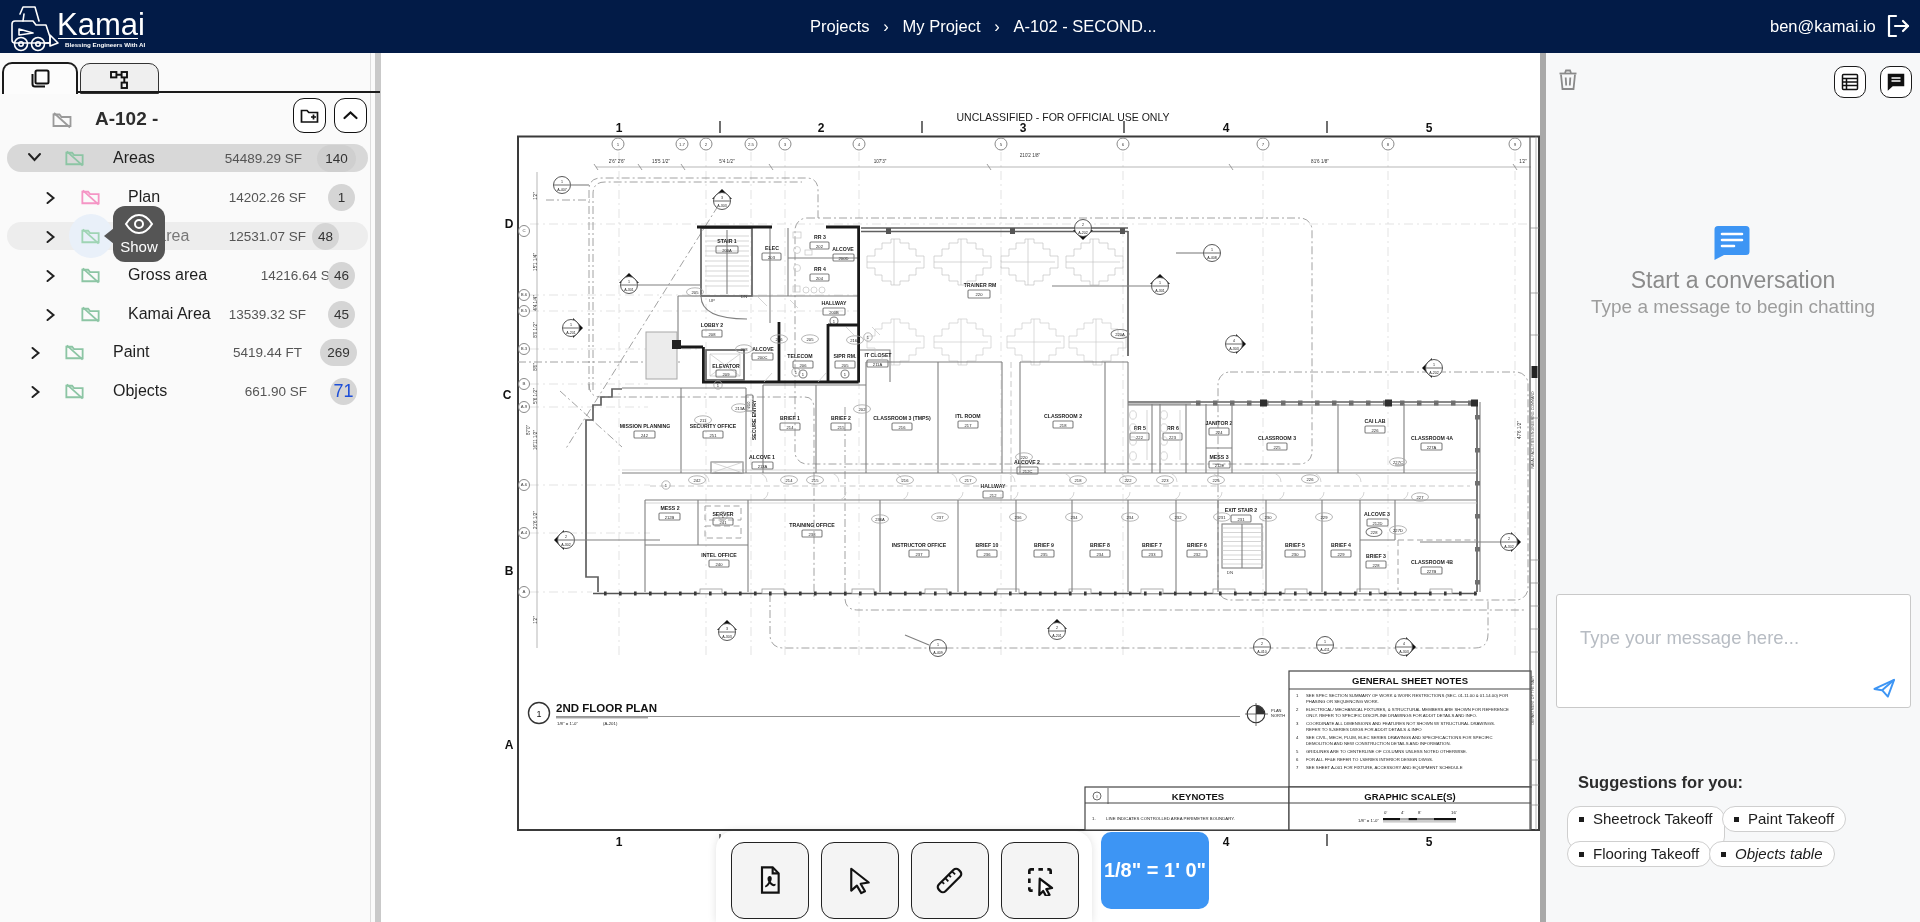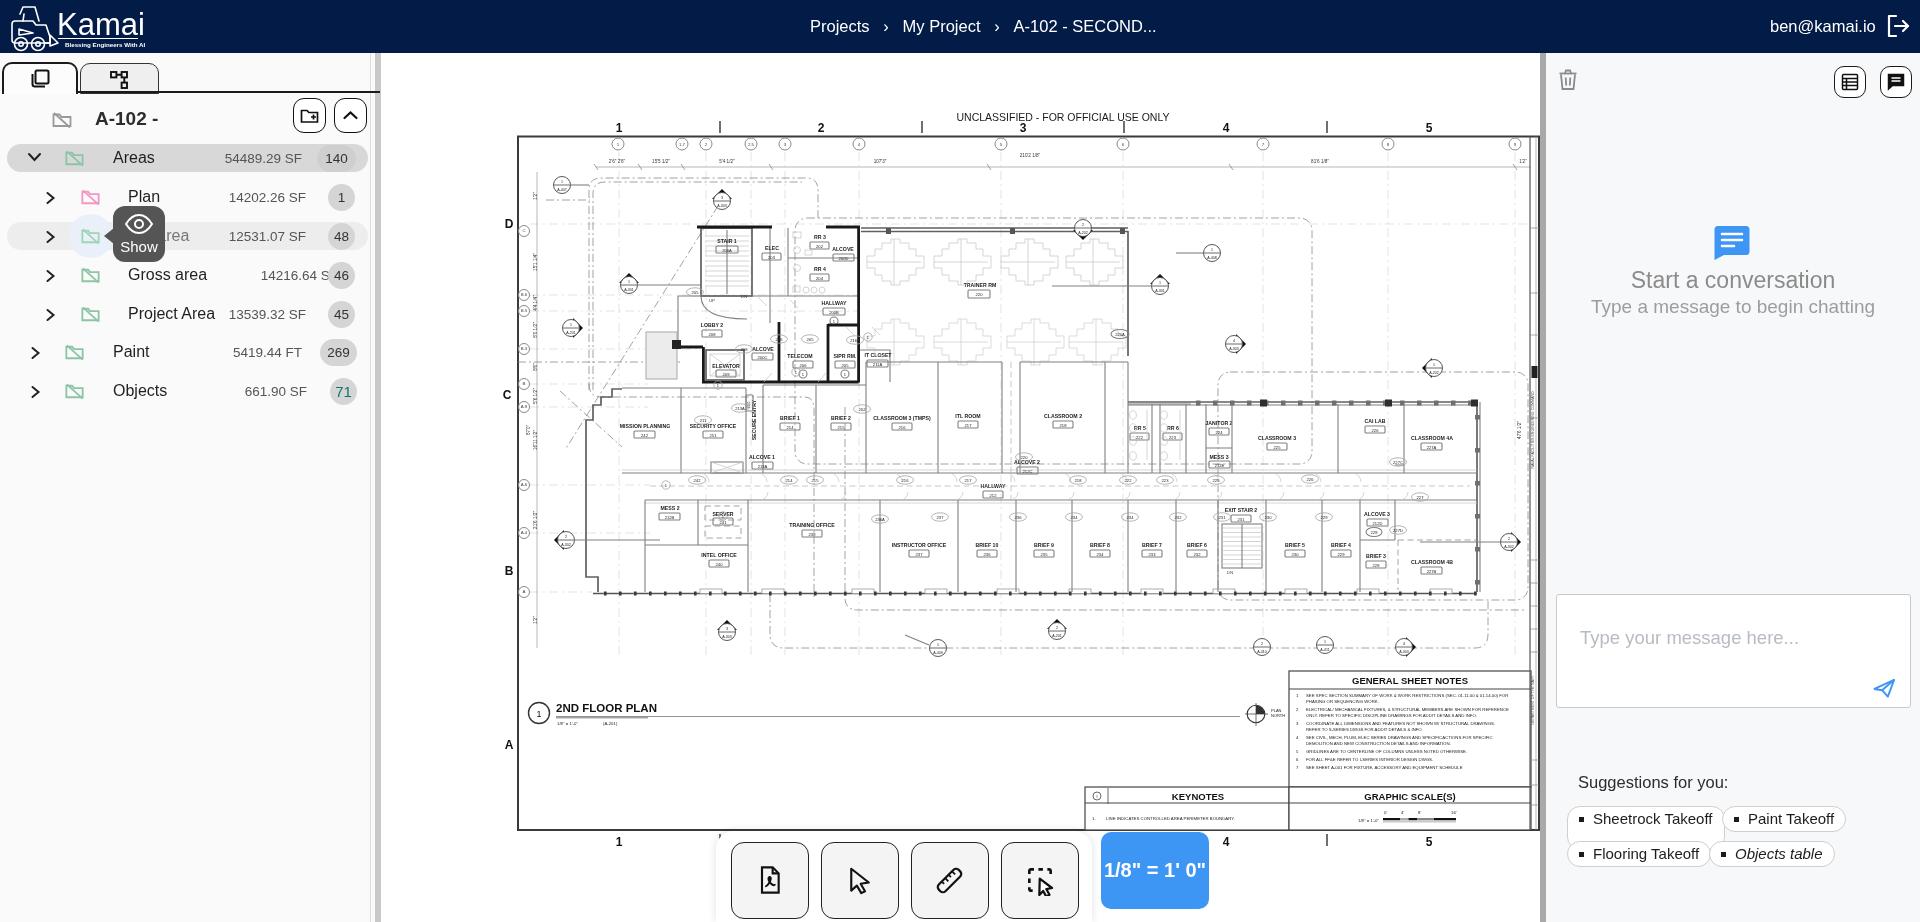--- a/index.html
+++ b/index.html
@@ -111,41 +111,41 @@
 <div class="abs" style="left:69px;top:214px;width:44px;height:44px;background:#e9f0f9;border-radius:50%;"></div>
 <svg class="abs" style="left:44px;top:230px;" width="13" height="14" viewBox="0 0 13 14" fill="none" stroke="#222" stroke-width="2" stroke-linecap="round">
     <path d="M3.5 2 l6 5 -6 5"></path>
   </svg>
 <svg class="abs" style="left:79px;top:225px;" width="23" height="23" viewBox="0 0 24 24" fill="none" stroke="#9fd4b4" stroke-width="1.9">
     <path d="M3.5 6 h6 l2 2.5 h9 v9.5 h-17 z"></path>
     <line x1="4" y1="4.5" x2="20.5" y2="19.5"></line>
   </svg>
 <div class="abs" style="left:128px;top:227px;font-size:16px;color:#777;">Net area</div>
 <div class="abs" style="left:184px;top:229px;width:122px;text-align:right;font-size:13.5px;color:#555;">12531.07 SF</div>
-<div class="abs" style="left:328px;top:223px;width:27px;height:27px;background:#d5d5d5;border-radius:50%;text-align:center;line-height:27px;font-size:13.5px;color:#333;">48</div>
+<div class="abs" style="left:312px;top:223px;width:27px;height:27px;background:#d5d5d5;border-radius:50%;text-align:center;line-height:27px;font-size:13.5px;color:#333;">48</div>
 
 <svg class="abs" style="left:44px;top:269px;" width="13" height="14" viewBox="0 0 13 14" fill="none" stroke="#222" stroke-width="2" stroke-linecap="round">
     <path d="M3.5 2 l6 5 -6 5"></path>
   </svg>
 <svg class="abs" style="left:79px;top:264px;" width="23" height="23" viewBox="0 0 24 24" fill="none" stroke="#8cc5a4" stroke-width="1.9">
     <path d="M3.5 6 h6 l2 2.5 h9 v9.5 h-17 z"></path>
     <line x1="4" y1="4.5" x2="20.5" y2="19.5"></line>
   </svg>
 <div class="abs" style="left:128px;top:266px;font-size:16px;color:#1f1f1f;">Gross area</div>
 <div class="abs" style="left:184px;top:268px;width:122px;text-align:right;font-size:13.5px;color:#555;margin-left:32px;">14216.64 SF</div>
 <div class="abs" style="left:328px;top:262px;width:27px;height:27px;background:#d5d5d5;border-radius:50%;text-align:center;line-height:27px;font-size:13.5px;color:#333;">46</div>
 
 <svg class="abs" style="left:44px;top:308px;" width="13" height="14" viewBox="0 0 13 14" fill="none" stroke="#222" stroke-width="2" stroke-linecap="round">
     <path d="M3.5 2 l6 5 -6 5"></path>
   </svg>
 <svg class="abs" style="left:79px;top:303px;" width="23" height="23" viewBox="0 0 24 24" fill="none" stroke="#8cc5a4" stroke-width="1.9">
     <path d="M3.5 6 h6 l2 2.5 h9 v9.5 h-17 z"></path>
     <line x1="4" y1="4.5" x2="20.5" y2="19.5"></line>
   </svg>
-<div class="abs" style="left:128px;top:305px;font-size:16px;color:#1f1f1f;">Project Area</div>
+<div class="abs" style="left:128px;top:305px;font-size:16px;color:#1f1f1f;">Kamai Area</div>
 <div class="abs" style="left:184px;top:307px;width:122px;text-align:right;font-size:13.5px;color:#555;">13539.32 SF</div>
 <div class="abs" style="left:328px;top:301px;width:27px;height:27px;background:#d5d5d5;border-radius:50%;text-align:center;line-height:27px;font-size:13.5px;color:#333;">45</div>
 
 <svg class="abs" style="left:29px;top:346px;" width="13" height="14" viewBox="0 0 13 14" fill="none" stroke="#222" stroke-width="2" stroke-linecap="round">
     <path d="M3.5 2 l6 5 -6 5"></path>
   </svg>
 <svg class="abs" style="left:63px;top:341px;" width="23" height="23" viewBox="0 0 24 24" fill="none" stroke="#8cc5a4" stroke-width="1.9">
     <path d="M3.5 6 h6 l2 2.5 h9 v9.5 h-17 z"></path>
     <line x1="4" y1="4.5" x2="20.5" y2="19.5"></line>
   </svg>
@@ -155,21 +155,21 @@
 
 <svg class="abs" style="left:29px;top:385px;" width="13" height="14" viewBox="0 0 13 14" fill="none" stroke="#222" stroke-width="2" stroke-linecap="round">
     <path d="M3.5 2 l6 5 -6 5"></path>
   </svg>
 <svg class="abs" style="left:63px;top:380px;" width="23" height="23" viewBox="0 0 24 24" fill="none" stroke="#8cc5a4" stroke-width="1.9">
     <path d="M3.5 6 h6 l2 2.5 h9 v9.5 h-17 z"></path>
     <line x1="4" y1="4.5" x2="20.5" y2="19.5"></line>
   </svg>
 <div class="abs" style="left:113px;top:382px;font-size:16px;color:#1f1f1f;">Objects</div>
 <div class="abs" style="left:185px;top:384px;width:122px;text-align:right;font-size:13.5px;color:#555;">661.90 SF</div>
-<div class="abs" style="left:330px;top:378px;width:27px;height:27px;background:#d5d5d5;border-radius:50%;text-align:center;line-height:27px;font-size:15px;color:#0f766e;">71</div>
+<div class="abs" style="left:330px;top:378px;width:27px;height:27px;background:#d5d5d5;border-radius:50%;text-align:center;line-height:27px;font-size:18px;color:#1d4ed8;">71</div>
 
 <div class="abs" style="left:113px;top:206px;width:52px;height:56px;background:#555;border-radius:12px;"></div>
 <div class="abs" style="left:104px;top:228px;width:0;height:0;border-top:8px solid transparent;border-bottom:8px solid transparent;border-right:10px solid #555;"></div>
 <svg class="abs" style="left:124px;top:213px;" width="30" height="22" viewBox="0 0 30 22" fill="none" stroke="#fff" stroke-width="2">
   <path d="M2 11 c4 -6.5 9 -9 13 -9 c4 0 9 2.5 13 9 c-4 6.5 -9 9 -13 9 c-4 0 -9 -2.5 -13 -9 z"></path>
   <circle cx="15" cy="11" r="4"></circle>
 </svg>
 <div class="abs" style="left:113px;top:238px;width:52px;text-align:center;font-size:15px;color:#fff;">Show</div>
 
 <div class="abs" id="canvas" style="left:381px;top:53px;width:1159px;height:869px;background:#fff;"></div>
@@ -1292,21 +1292,21 @@
 <div class="abs" style="left:1546px;top:296px;width:374px;text-align:center;font-size:19px;color:#9d9d9d;">Type a message to begin chatting</div>
 
 <div class="abs" style="left:1556px;top:594px;width:355px;height:114px;background:#fff;border:1px solid #c9c9c9;border-radius:3px;"></div>
 <div class="abs" style="left:1580px;top:627px;font-size:18.5px;color:#b7bcc3;">Type your message here...</div>
 
 <svg class="abs" style="left:1872px;top:676px;" width="25" height="23" viewBox="0 0 26 24" fill="none" stroke="#3d95f4" stroke-width="2" stroke-linejoin="round">
   <path d="M2.5 13.5 L23 4 L16.5 21.5 L10.5 14.8 Z"></path>
   <path d="M23 4 L10.5 14.8"></path>
 </svg>
 
-<div class="abs" style="left:1578px;top:773px;font-size:16.5px;font-weight:400;color:#2c2c2c;">Suggestions for you:</div>
+<div class="abs" style="left:1578px;top:773px;font-size:16.5px;font-weight:700;color:#2c2c2c;">Suggestions for you:</div>
 
 <div class="abs" style="left:1567px;top:806px;height:44px;padding:0 11px;background:#fff;border:1.5px solid #cfcfcf;border-radius:13px;font-size:15px;color:#1c1c1c;line-height:23.5px;white-space:nowrap;"><span style="display:inline-block;width:5px;height:5px;background:#1c1c1c;margin-right:9px;vertical-align:2.5px;"></span>Sheetrock Takeoff</div>
 
 <div class="abs" style="left:1722px;top:806px;height:26px;padding:0 11px;background:#fff;border:1.5px solid #cfcfcf;border-radius:13px;font-size:15px;color:#1c1c1c;line-height:23.5px;white-space:nowrap;"><span style="display:inline-block;width:5px;height:5px;background:#1c1c1c;margin-right:9px;vertical-align:2.5px;"></span>Paint Takeoff</div>
 
 <div class="abs" style="left:1567px;top:841px;height:26px;padding:0 11px;background:#fff;border:1.5px solid #cfcfcf;border-radius:13px;font-size:15px;color:#1c1c1c;line-height:23.5px;white-space:nowrap;"><span style="display:inline-block;width:5px;height:5px;background:#1c1c1c;margin-right:9px;vertical-align:2.5px;"></span>Flooring Takeoff</div>
 
 <div class="abs" style="left:1709px;top:841px;height:26px;padding:0 11px;background:#fff;border:1.5px solid #cfcfcf;border-radius:13px;font-size:15px;color:#1c1c1c;line-height:23.5px;white-space:nowrap;font-style:italic;"><span style="display:inline-block;width:5px;height:5px;background:#1c1c1c;margin-right:9px;vertical-align:2.5px;"></span>Objects table</div>
 
 </body></html>

